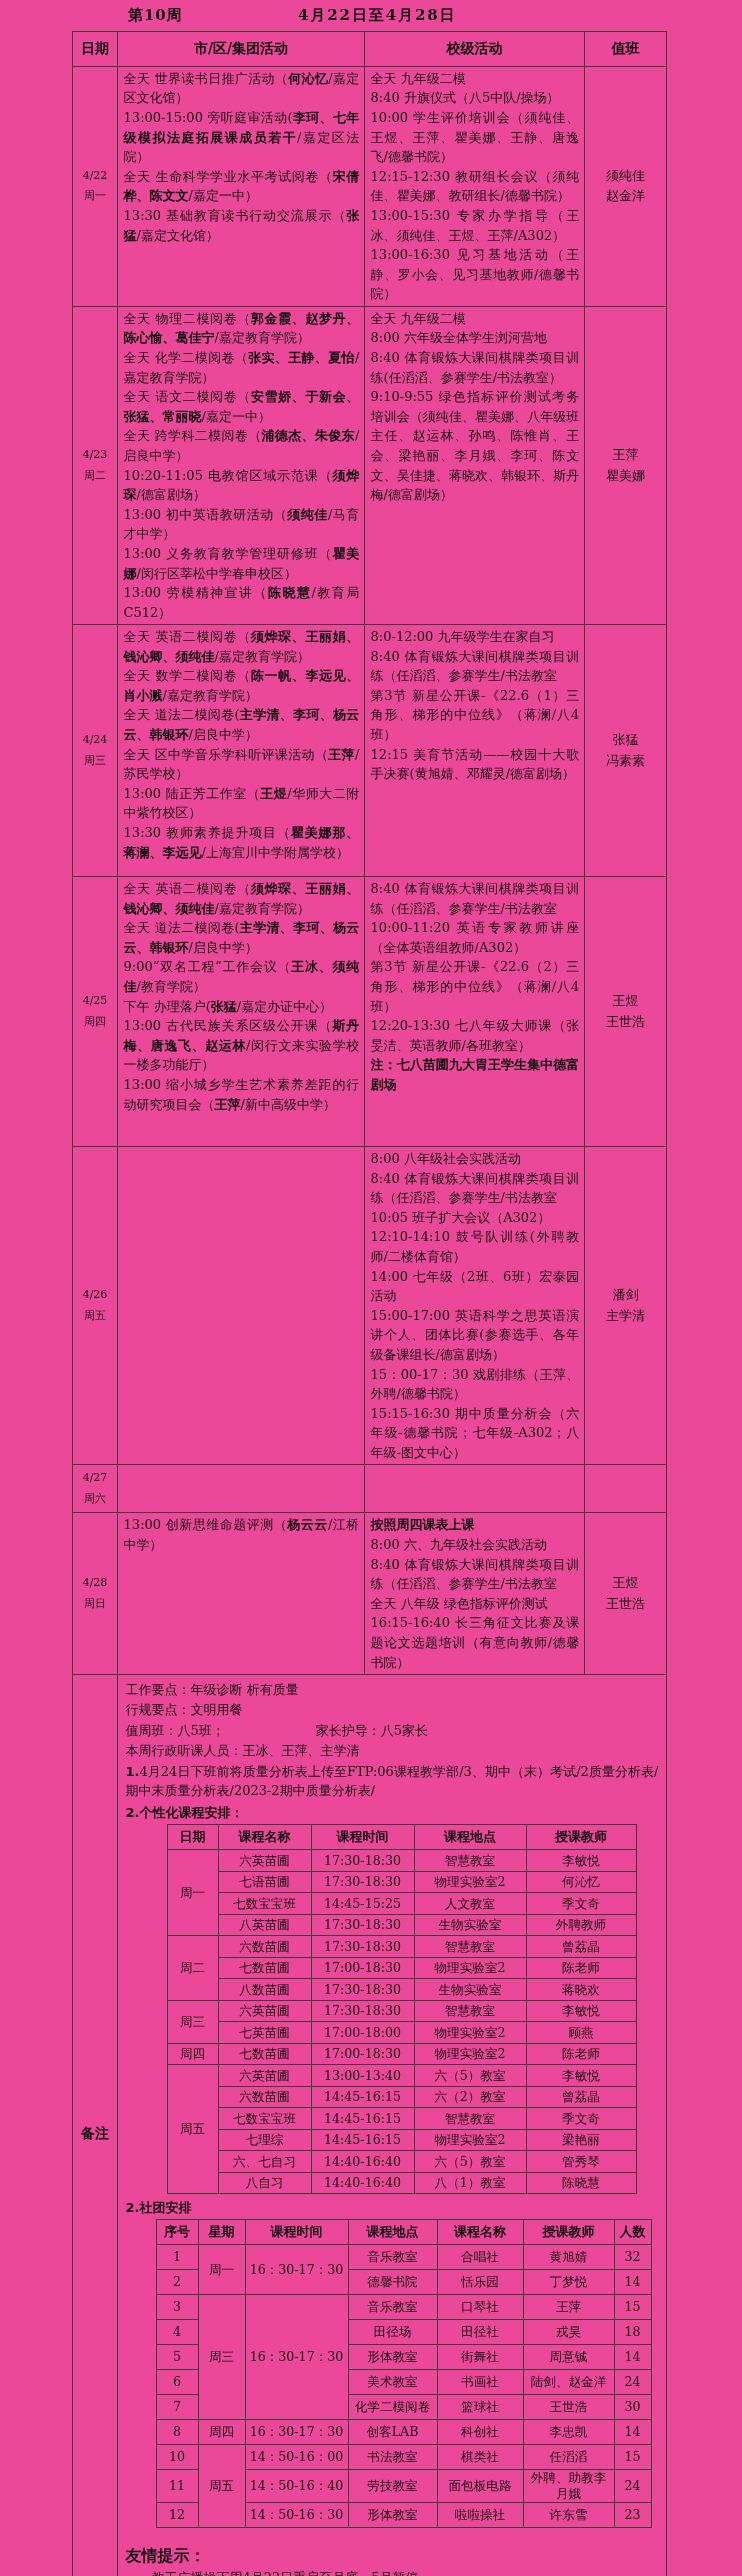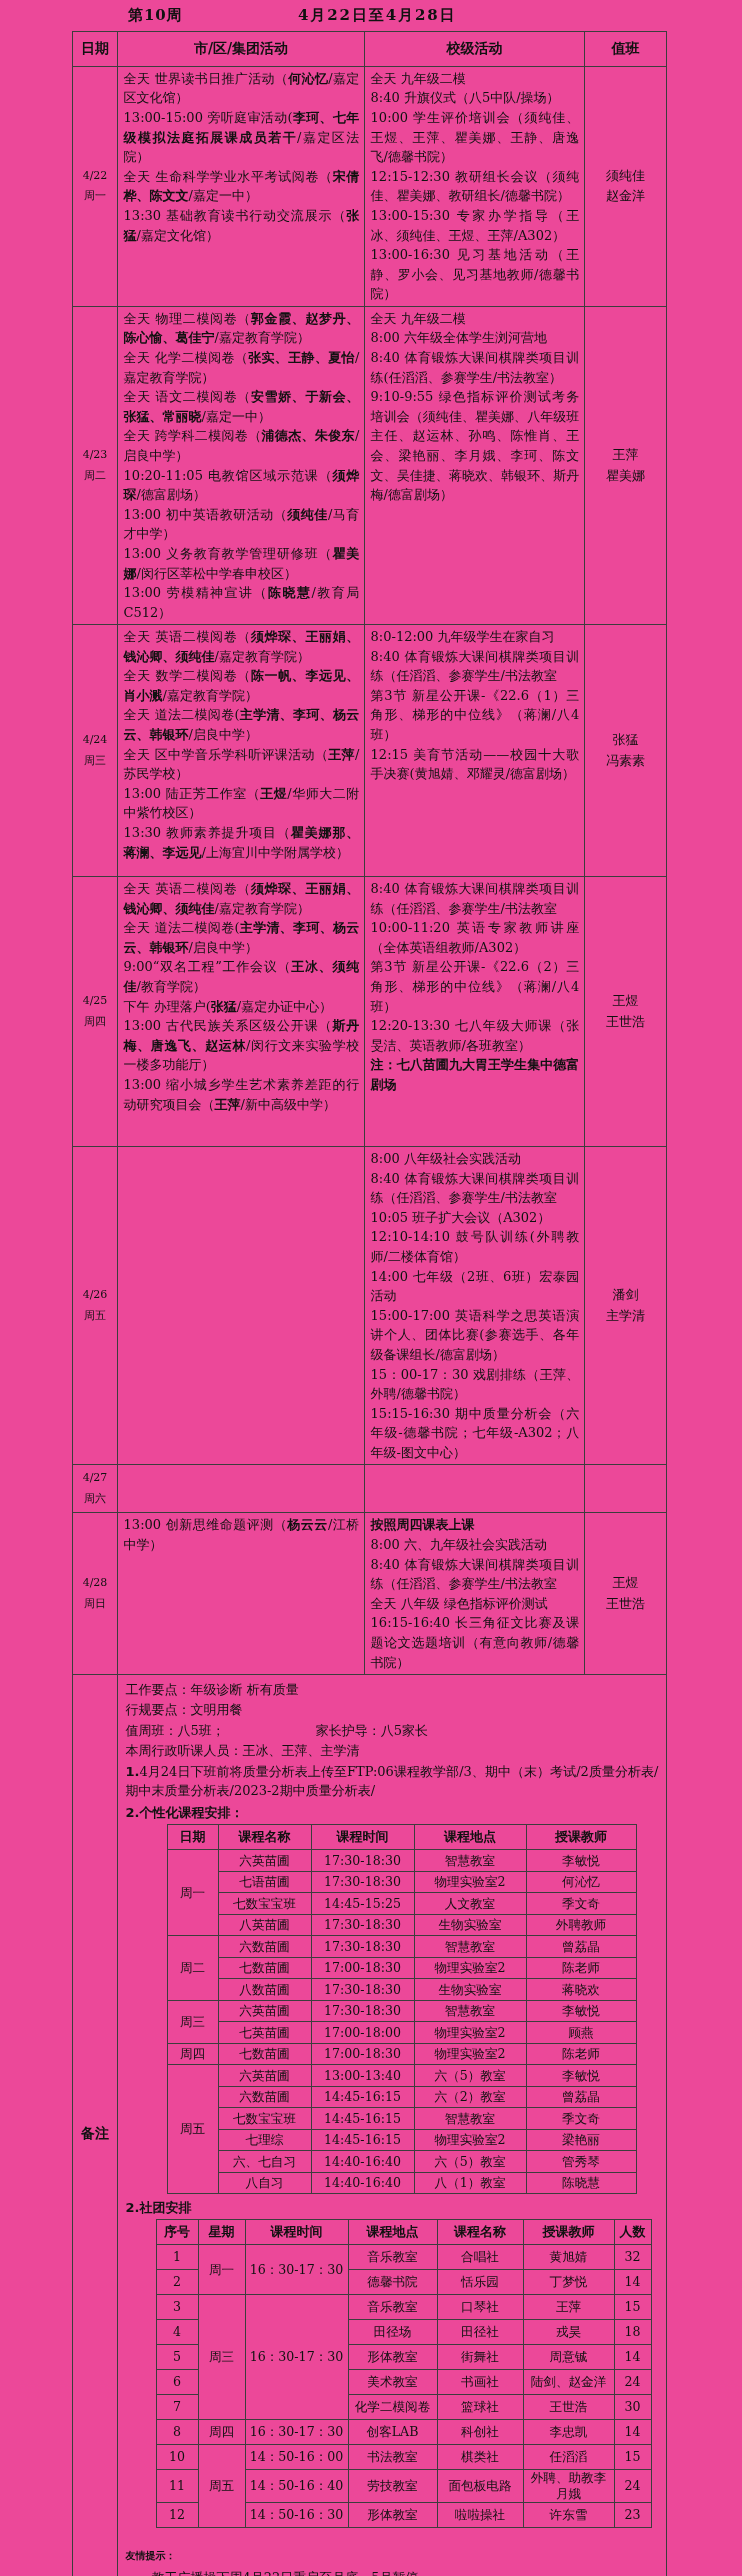--- a/index.html
+++ b/index.html
@@ -21,21 +21,21 @@
   .notes-cell{vertical-align:top;font-size:13px;line-height:19.6px;padding:3.7px 7.5px 5.6px 7.5px;}
   .note-line{margin:0.9px 0;text-align:justify;}
   .note-heading{font-size:13px;margin:1.9px 0 1.9px 0;}
   table.inner{border-collapse:collapse;table-layout:fixed;text-align:center;font-size:12.6px;}
   table.inner td,table.inner th{border:0.9px solid #3d3d3d;padding:0 1.9px;overflow:hidden;}
   table.inner th{font-size:13px;font-weight:bold;height:24px;}
   table.personal{margin:1.9px 0 3.7px 41px;width:469px;}
   table.personal td{height:20.5px;}
   table.clubs{margin:1.9px 0 0 30px;width:494px;}
   table.clubs td{height:24px;line-height:1.25;}
-  .tips-heading{margin-top:18.6px;font-size:10px;}
+  .tips-heading{margin-top:18.6px;font-size:16px;}
   .tips-text{margin-top:1.9px;text-indent:2em;font-size:13px;}
   .footer{position:absolute;left:471px;top:2520px;width:177px;text-align:center;font-size:14px;line-height:23px;}
   .footer .issue-date{font-size:13.5px;}
 </style>
 </head>
 <body>
 
 <div class="page">
 
   <div class="titlebar">

